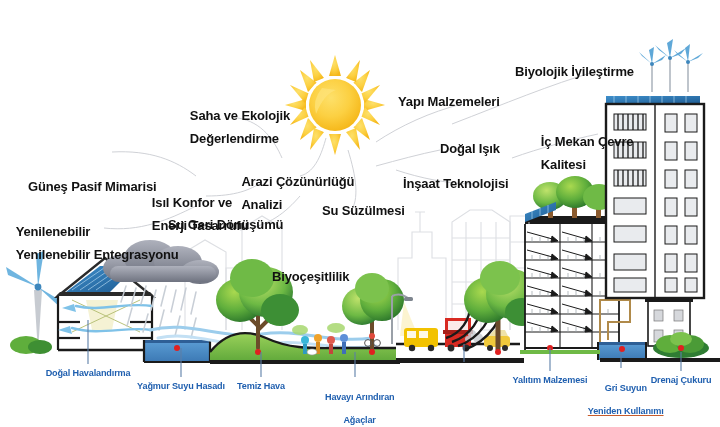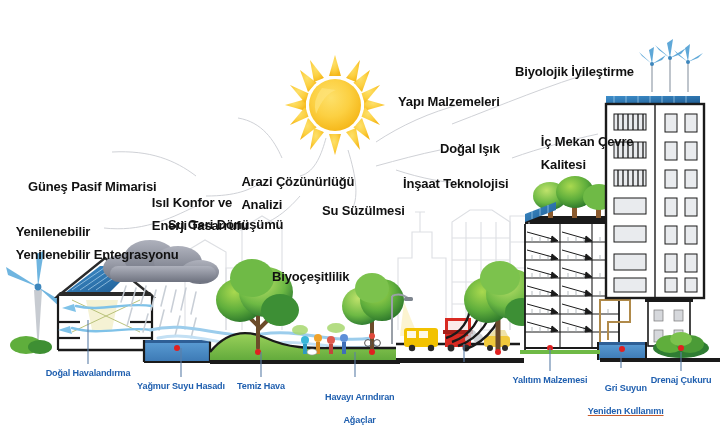--- a/index.html
+++ b/index.html
@@ -602,20 +602,24 @@
     <span>Yenilenebilir Entegrasyonu</span>
   </div>
 
   <div class="lbl" style="left:138px;top:186px;">
     <span>Isıl Konfor ve</span><br>
     <span>Enerji Tasarrufu</span>
   </div>
 
   <div class="lbl" style="left:158px;top:219px;padding-left:10px;">Su Geri Dönüşümü</div>
 
+  <div class="lbl" style="left:176px;top:99px;">
+    <span>Saha ve Ekolojik</span><br>
+    <span>Değerlendirme</span>
+  </div>
 
   <div class="lbl" style="left:228px;top:165px;">
     <span>Arazi Çözünürlüğü</span><br>
     <span>Analizi</span>
   </div>
 
   <div class="lbl" style="left:322px;top:205px;">Su Süzülmesi</div>
 
   <div class="lbl" style="left:398px;top:96px;">Yapı Malzemeleri</div>
 

